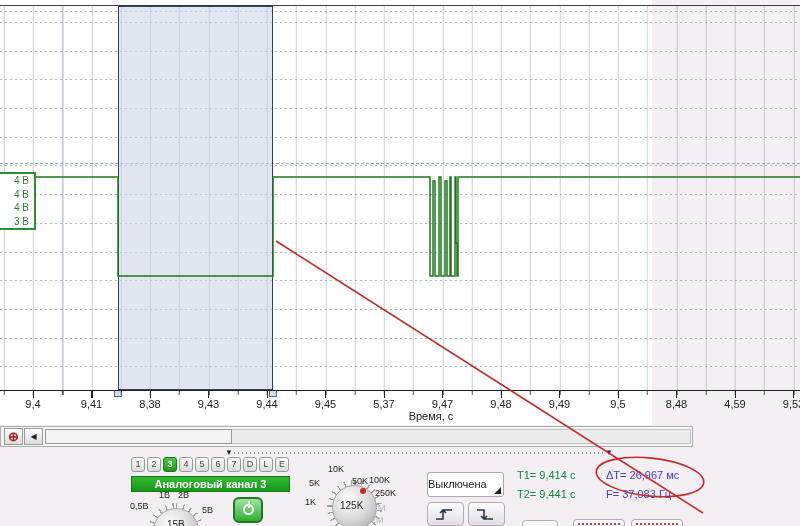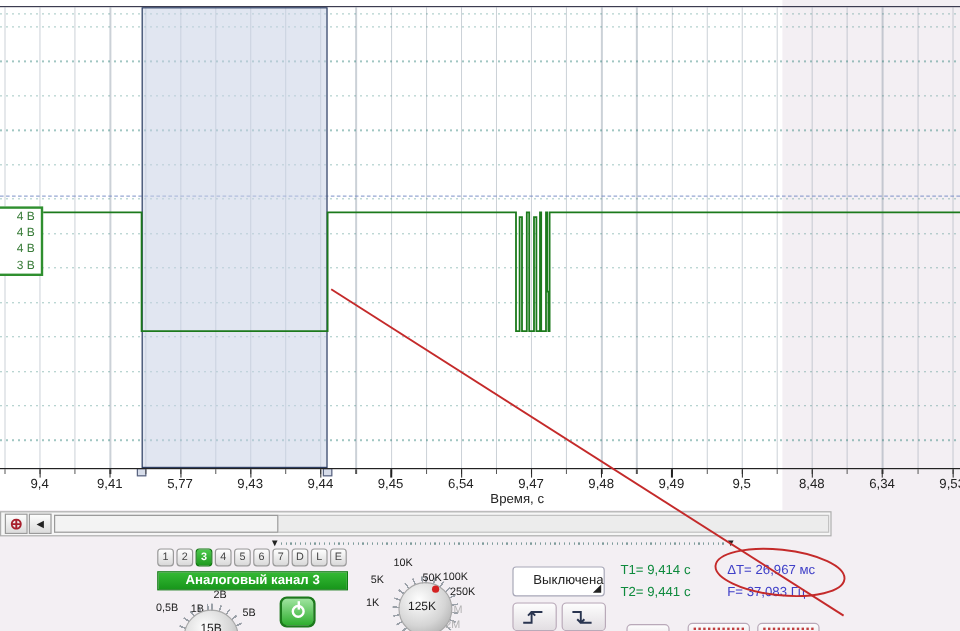--- a/index.html
+++ b/index.html
@@ -83,21 +83,21 @@
   #sweep-pointer{position:absolute;left:360px;top:488px;width:6px;height:6px;border-radius:50%;
     background:#d42222;z-index:13;}
   #power-btn{left:233px;top:497px;width:30px;height:26px;border-radius:6px;z-index:12;cursor:pointer;
     background:linear-gradient(#9fe49f,#2fae2f);border:2px solid #1d7a1d;box-sizing:border-box;}
   #power-glyph{position:absolute;left:8px;top:5px;width:11px;height:11px;border:2px solid #fff;
     border-radius:50%;box-sizing:border-box;}
   #power-bar{position:absolute;left:13px;top:2px;width:2px;height:7px;background:#fff;}
 
   #sync-dropdown{left:427px;top:472px;width:77px;height:25px;background:#fff;
     border:1px solid #a8a8b8;border-radius:3px;box-sizing:border-box;z-index:12;cursor:pointer;
-    font-size:11px;color:#222;text-align:right;line-height:23px;}
+    font-size:11px;color:#222;text-align:left;line-height:23px;}
   #sync-corner{position:absolute;right:2px;bottom:2px;width:0;height:0;
     border-left:7px solid transparent;border-bottom:7px solid #222;}
   .edge-btn{position:absolute;top:502px;width:37px;height:24px;z-index:12;cursor:pointer;
     background:linear-gradient(#fdfdfd,#e2dee2);border:1px solid #b9aab9;border-radius:4px;box-sizing:border-box;}
 
   .val-green{position:absolute;font-size:11px;color:#0e8a3d;white-space:nowrap;z-index:12;}
   .val-blue{position:absolute;font-size:11px;color:#4040c8;white-space:nowrap;z-index:12;}
 
   .stub-btn{position:absolute;z-index:12;cursor:pointer;
     background:linear-gradient(#fdfdfd,#e6e0e6);border:1px solid #b9a9b9;border-radius:4px;box-sizing:border-box;}
@@ -126,31 +126,31 @@
       <div class="legend-row">4 В</div>
       <div class="legend-row">3 В</div>
     </div>
 
   <div id="axis-line" class="abs"></div>
   <div id="ticks-minor" class="abs"></div>
   <div id="ticks-major" class="abs"></div>
   <div id="tick-labels">
       <div class="tick-label" style="left: 33px; text-align: right;">9,4</div>
       <div class="tick-label" style="left: 91.5px;">9,41</div>
-      <div class="tick-label" style="left: 150px;">5,77</div>
+      <div class="tick-label" style="left: 150px;">8,38</div>
       <div class="tick-label" style="left: 208.5px;">9,43</div>
       <div class="tick-label" style="left: 267px;">9,44</div>
       <div class="tick-label" style="left: 325.5px;">9,45</div>
-      <div class="tick-label" style="left: 384px;">6,54</div>
+      <div class="tick-label" style="left: 384px;">5,37</div>
       <div class="tick-label" style="left: 442.5px;">9,47</div>
       <div class="tick-label" style="left: 501px;">9,48</div>
       <div class="tick-label" style="left: 559.5px;">9,49</div>
       <div class="tick-label" style="left: 618px;">9,5</div>
       <div class="tick-label" style="left: 676.5px;">8,48</div>
-      <div class="tick-label" style="left: 735px;">6,34</div>
+      <div class="tick-label" style="left: 735px;">4,59</div>
       <div class="tick-label" style="left: 793.5px;">9,53</div>
     </div>
   <div id="xlabel" class="abs">Время, с</div>
 </div>
 
 <div id="scroll-strip" class="abs">
   <div id="btn-add" class="mini-btn">
     <span>⊕</span>
   </div>
   <div id="btn-left" class="mini-btn">
@@ -176,21 +176,21 @@
     <div class="chbtn" style="left: 195px;">5</div>
     <div class="chbtn" style="left: 211px;">6</div>
     <div class="chbtn" style="left: 227px;">7</div>
     <div class="chbtn" style="left: 243px;">D</div>
     <div class="chbtn" style="left: 259px;">L</div>
     <div class="chbtn" style="left: 275px;">E</div>
   </div>
 <div id="ch-header" class="abs">Аналоговый канал 3</div>
 <div id="ch-range-labels">
     <div class="dial-label" style="left: 130px; top: 501px;">0,5В</div>
-    <div class="dial-label" style="left: 159px; top: 490px; margin-top: 12px;">1В</div>
+    <div class="dial-label" style="left: 159px; top: 490px;">1В</div>
     <div class="dial-label" style="left: 178px; top: 490px;">2В</div>
     <div class="dial-label" style="left: 202px; top: 505px;">5В</div>
   </div>
 <div class="knob-ring abs" style="left:148px;top:503px;width:56px;height:56px;"></div>
 <div class="knob abs" style="left:153px;top:508px;width:46px;height:46px;"></div>
 <div class="knob-text abs" style="left:167px;top:519px;">15В</div>
 <div id="power-btn" class="abs">
   <span id="power-glyph"></span>
   <span id="power-bar"></span>
 </div>

